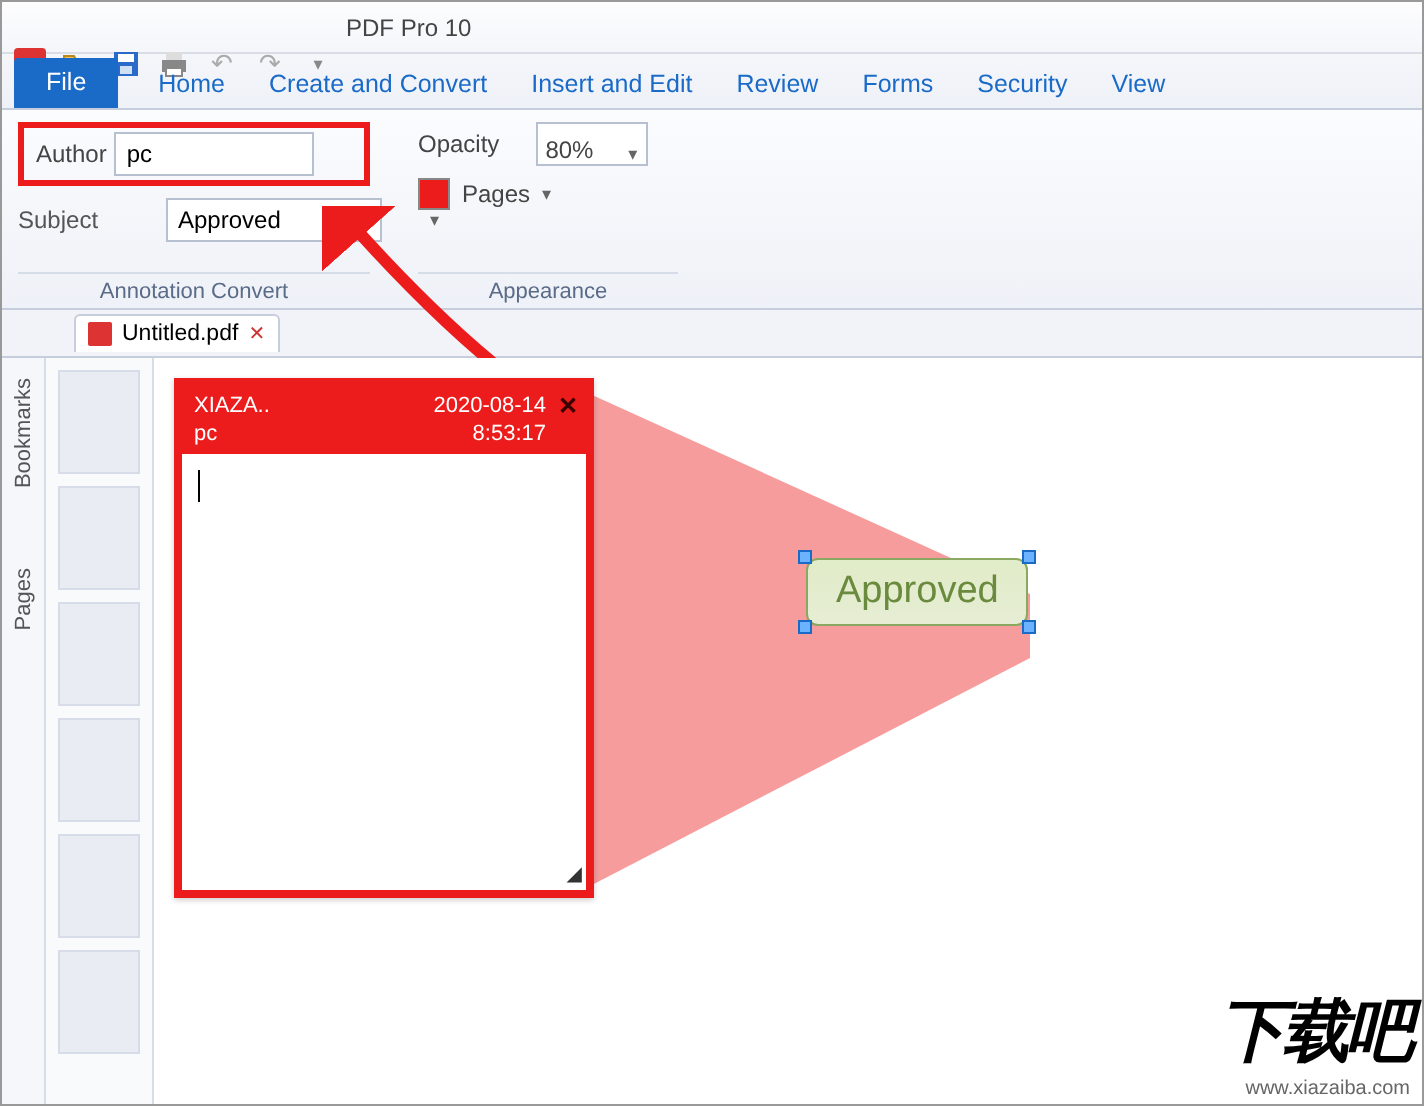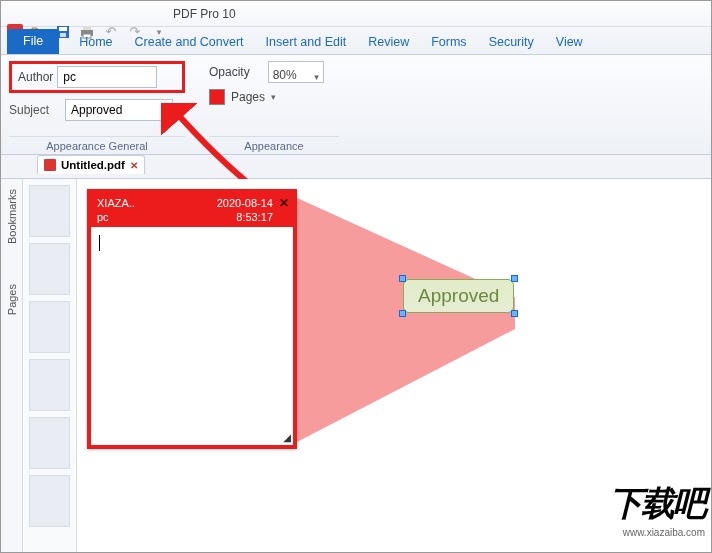--- a/index.html
+++ b/index.html
@@ -12,42 +12,42 @@
 
 
 .ribbon-tabs { height: 28px; display:flex; align-items:flex-end; background:linear-gradient(#f4f6fa,#eef1f7); border-bottom:1px solid #c6cedd; padding-left:6px; gap:18px; font-size:12.5px; }
 .file-tab { background:#1a6ac8; color:#fff; padding:5px 16px 6px; font-size:12.5px; border-radius:2px 2px 0 0; cursor:pointer; }
 .ribbon-tabs .tab { color:#1a6ac8; cursor:pointer; padding:5px 2px; }
 .ribbon-tabs .tab.cut { color:#1a6ac8; }
 
 
 .ribbon-panel { height: 100px; background:linear-gradient(#fbfcfe,#eef1f7); border-bottom:1px solid #c6cedd; display:flex; padding:6px 8px 0; gap:24px; position:relative; }
 .group { display:flex; flex-direction:column; gap:6px; font-size:12px; color:#444; }
-.field-row { display:flex; align-items:center; gap:6px; }
+.field-row { display:flex; align-items:center; gap:24px; }
 .field-row label { min-width:50px; text-align:left; color:#555; }
 .text-input { border:1px solid #b7c0d0; height:22px; padding:0 5px; font-size:12px; background:#fff; }
 .author-box { border:3px solid #ec1c1c; padding:2px; display:flex; align-items:center; }
 .author-box .text-input { width:100px; border:1px solid #b7c0d0; }
 .author-box label { padding-left:4px; padding-right:4px; }
 .subject-input { width:108px; }
 
 .opacity-row { display:flex; align-items:center; gap:6px; }
 .opacity-select { border:1px solid #b7c0d0; height:22px; width:56px; padding:0 4px; font-size:12px; background:#fff; display:flex; align-items:flex-end; justify-content:space-between;margin-left:12px; }
 .color-swatch { width:16px; height:16px; background:#ec1c1c; border:1px solid #888; }
 .dropdown-caret { font-size:9px; color:#666; }
 
 .group-label { font-size:11px; color:#5a6b88; text-align:center; border-top:1px solid #d6dce8; padding:3px 0 2px; margin-top:auto; }
 .grp1 { width:176px; }
 .grp2 { width:130px; }
 
 
 .red-arrow { position:absolute; left:160px; top:48px; pointer-events:none; }
 
 
-.doc-tabs { height:24px; background:#f1f3f8; display:flex; align-items:flex-start; padding-left:36px; border-bottom:1px solid #c6cedd; font-size:11.5px;font-weight:bold; }
+.doc-tabs { height:24px; background:#f1f3f8; display:flex; align-items:center; padding-left:36px; border-bottom:1px solid #c6cedd; font-size:11.5px; }
 .doc-tab { background:#fff; border:1px solid #c6cedd; border-bottom:none; padding:3px 6px; display:flex; align-items:center; gap:5px; border-radius:3px 3px 0 0; }
 .doc-tab .pdf-ico { width:12px; height:12px; }
 .doc-tab .close-x { color:#c33; font-size:10px; cursor:pointer; }
 
 
 .workspace { display:flex; height:calc(553px - 26px - 28px - 100px - 24px); }
 .side-tabs { width:22px; background:#f6f7fb; border-right:1px solid #d6dce8; display:flex; flex-direction:column; align-items:center; padding-top:10px; gap:40px; }
 .side-tabs .vtab { writing-mode:vertical-rl; transform:rotate(180deg); font-size:11px; color:#555; cursor:pointer; }
 
 .thumb-strip { width:54px; background:#f9fafc; border-right:1px solid #d6dce8; display:flex; flex-direction:column; gap:6px; padding:6px 6px; }
@@ -72,21 +72,21 @@
 .stamp { position:absolute; border:1px solid #8aa860; background:linear-gradient(#e1ecc8,#e6edd4); border-radius:6px; color:#6a8a3e; font-size:19px; padding:5px 14px; font-family:"Times New Roman",serif; }
 .stamp-approved { left:326px; top:100px; }
 .stamp-confidential { left:320px; top:182px; }
 .sel-handle { width:7px; height:7px; background:#6bb3ff; border:1px solid #1a6ac8; position:absolute; }
 .stamp-approved .h1 { top:-5px; left:-5px; }
 .stamp-approved .h2 { top:-5px; right:-5px; }
 .stamp-approved .h3 { bottom:-5px; left:-5px; }
 .stamp-approved .h4 { bottom:-5px; right:-5px; }
 
 
-.watermark { position:absolute; right:6px; bottom:16px; text-align:right; pointer-events:none; }
+.watermark { position:absolute; right:6px; bottom:4px; text-align:right; pointer-events:none; }
 .watermark .logo { font-size:34px; font-weight:900; color:#000; font-style:italic; letter-spacing:-2px; text-shadow:2px 2px 0 #fff; }
 .watermark .url { font-size:10px; color:#666; }
 
 
 svg { display:block; }
 </style>
 </head>
 <body>
 
 <div class="qat">
@@ -136,21 +136,21 @@
   <div class="group grp1">
     <div class="author-box">
       <label>Author</label>
       <input class="text-input" value="pc" style="">
     </div>
     <div class="field-row">
       <label>Subject</label>
       <input class="text-input subject-input" value="Approved" style="">
       <span class="dropdown-caret">▾</span>
     </div>
-    <div class="group-label">Appearance General</div>
+    <div class="group-label">Annotation Convert</div>
   </div>
 
   <div class="group grp2">
     <div class="opacity-row">
       <label>Opacity</label>
       <div class="opacity-select">
         <span>80%</span>
         <span class="dropdown-caret">▾</span>
       </div>
     </div>

